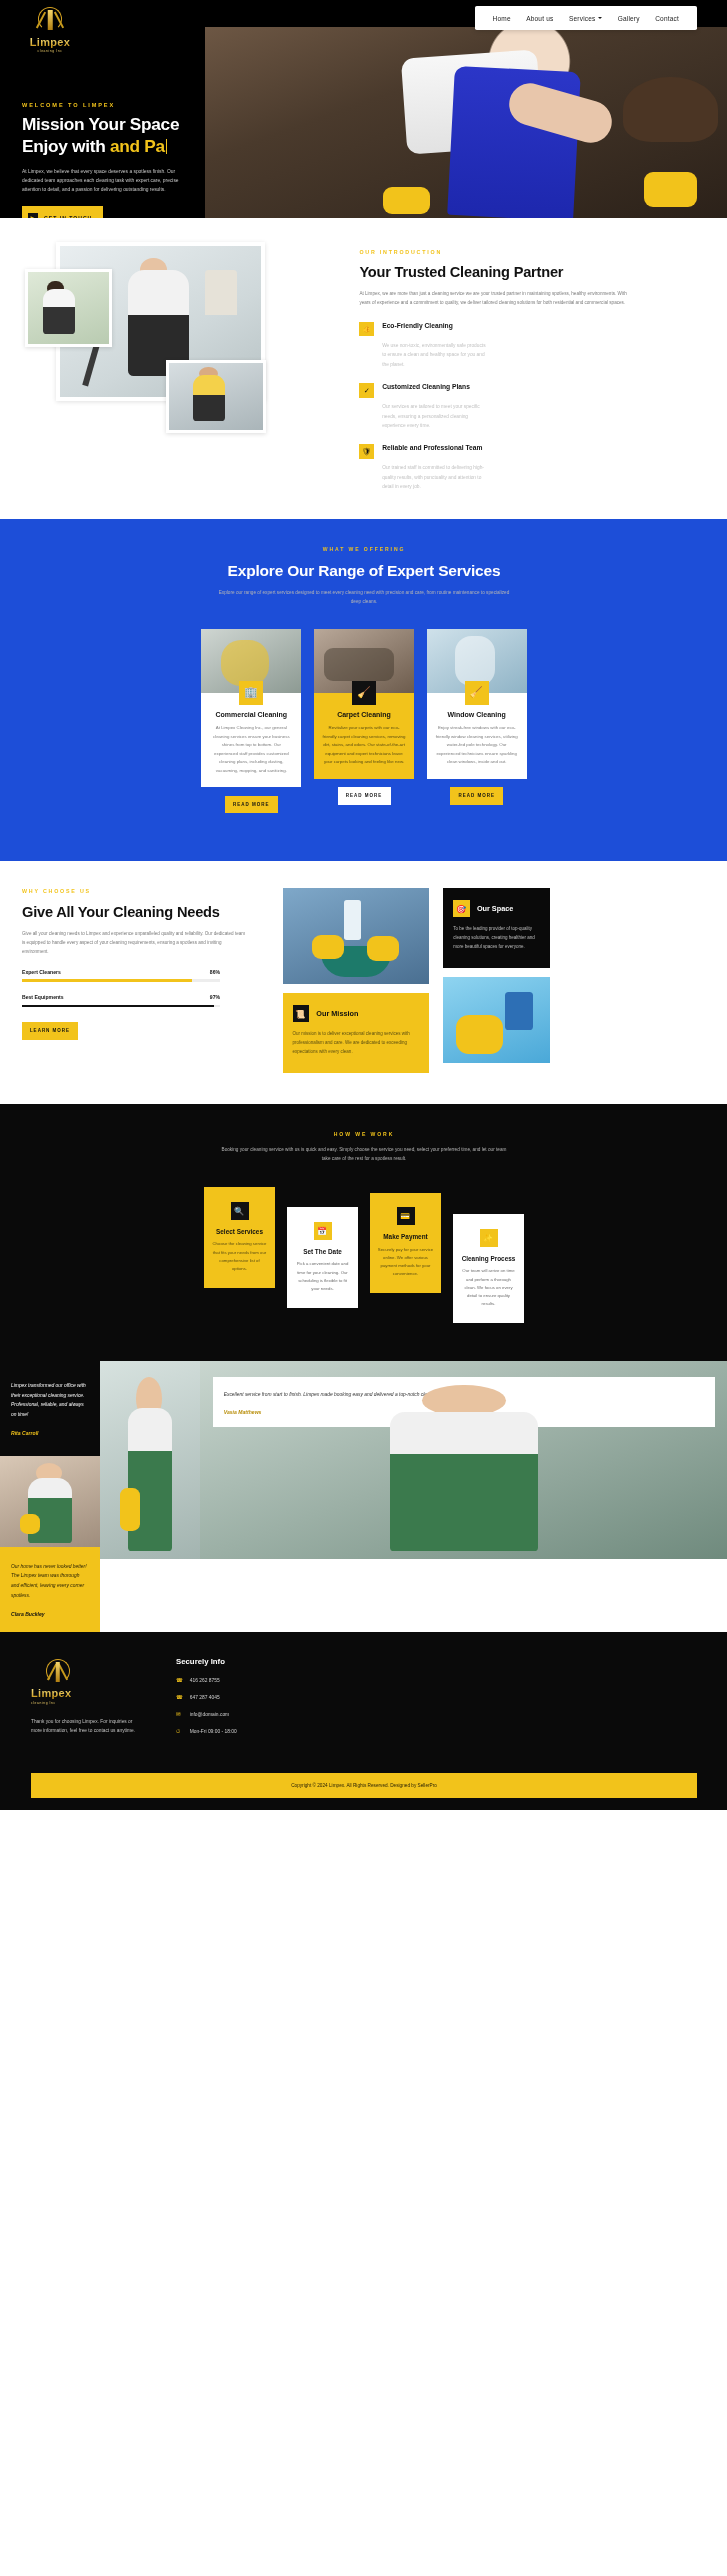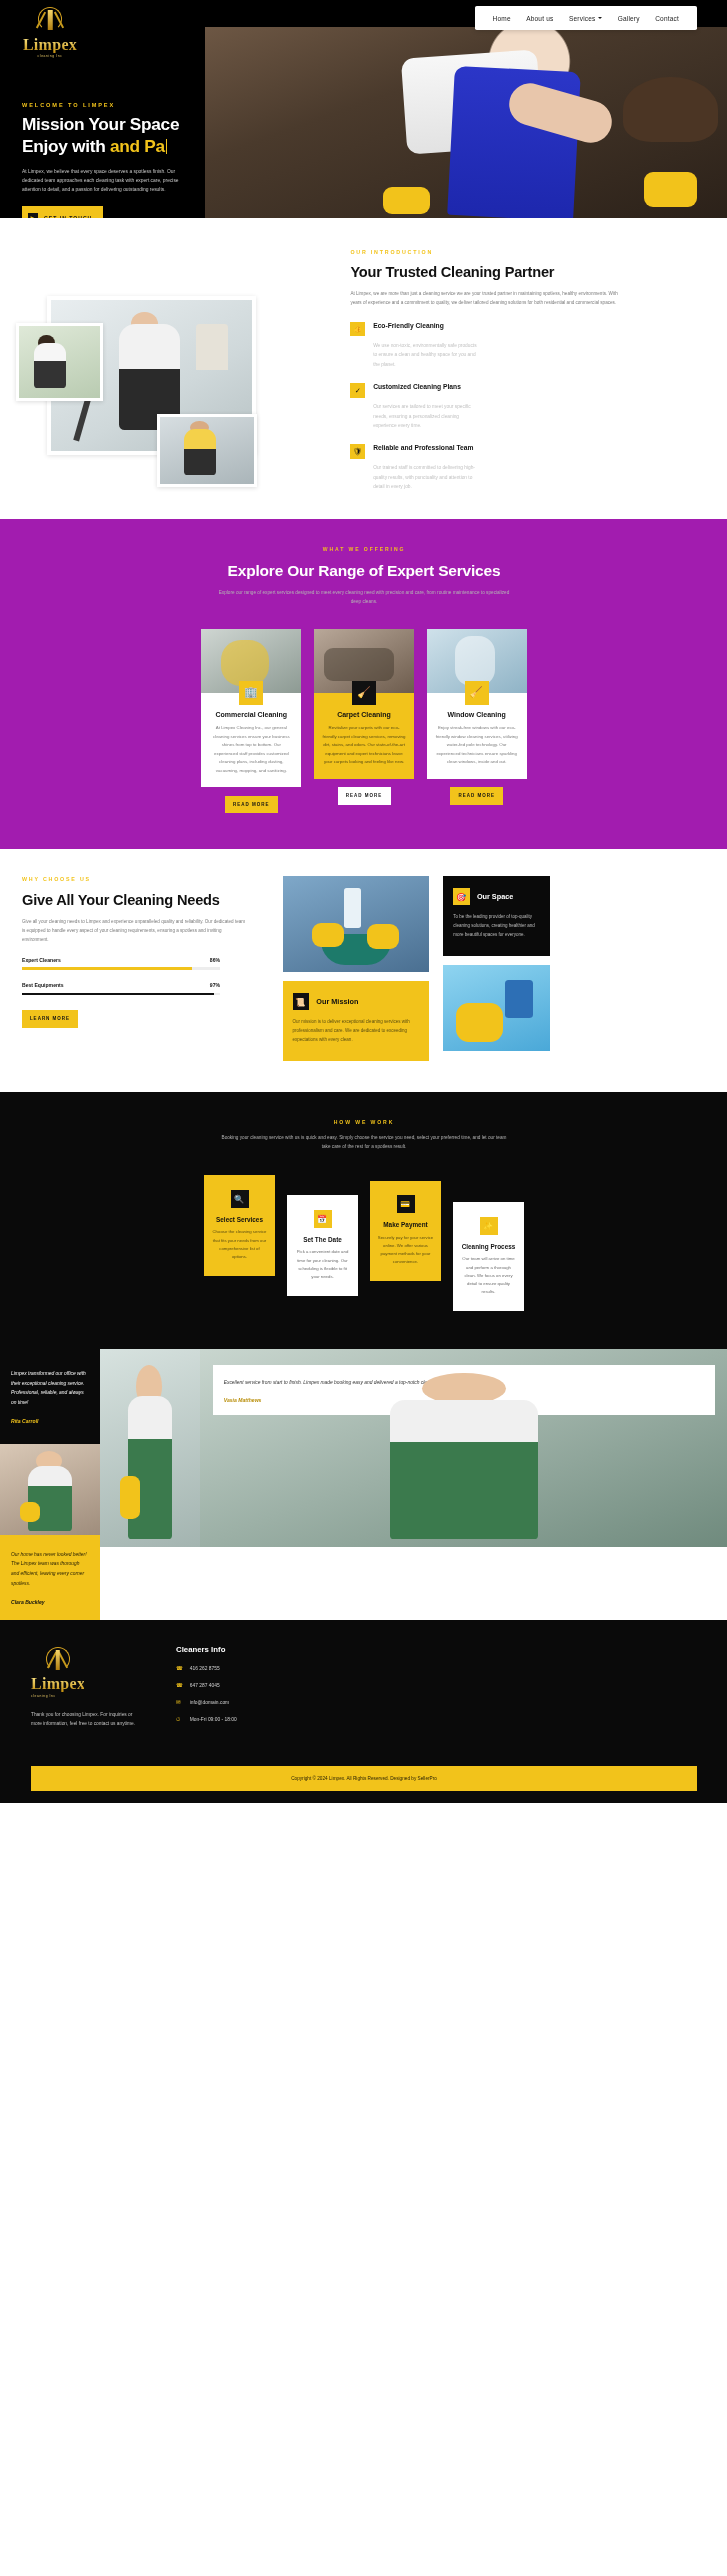--- a/index.html
+++ b/index.html
@@ -72,21 +72,21 @@
   .logo-mark .bar {
     position:absolute; left:50%; top:4.5px; transform:translateX(-50%);
     width:4.5px; height:20px; background:linear-gradient(180deg,#f5d66b,#b07e11);
   }
   .logo-mark .x1,.logo-mark .x2 {
     position:absolute; top:5.5px; width:1.8px; height:18px; background:#c79a1c;
   }
   .logo-mark .x1 { left:20px; transform:rotate(28deg); }
   .logo-mark .x2 { right:20px; transform:rotate(-28deg); }
   .logo-text {
-    font-family:Liberation Serif, serif; font-weight:bold; font-size:16px;
+    font-family:Liberation Sans, sans-serif; font-weight:bold; font-size:11px;
     background:linear-gradient(180deg,#ffe98a,#c08c0d);
     -webkit-background-clip:text; background-clip:text; color:transparent;
     letter-spacing:0.3px; line-height:1;
   }
   .logo-sub { font-size:3.3px; letter-spacing:0.6px; color:#e7c766; margin-top:1.8px; }
 
   .hero-content { position:absolute; left:22px; top:102px; width:182px; }
   .eyebrow {
     color:#f2c31b; font-size:5.6px; font-weight:bold;
     letter-spacing:1.9px; margin-bottom:6.4px;
@@ -101,21 +101,21 @@
   .btn-yellow {
     display:inline-flex; align-items:center; gap:5.5px; margin-top:12px;
     background:#f2c31b; color:#111; font-size:5.1px; font-weight:bold;
     letter-spacing:1px; padding:6.4px 11px 6.4px 6.4px; border:none; cursor:pointer;
   }
   .btn-yellow .sq { width:10px;height:10px;background:#111;color:#f2c31b;
     display:flex;align-items:center;justify-content:center;font-size:5.5px;}
 
   
   .intro { background:#fff; padding:24px 0 27px; position:relative; }
-  .intro-inner { display:flex; gap:16.4px; padding:0 16px;align-items:flex-end; }
+  .intro-inner { display:flex; gap:16.4px; padding:0 25px; }
   .intro-gallery { position:relative; width:318px; height:196px; }
   .g-main {
     position:absolute; left:31px; top:0; width:209px; height:159px;
     background:linear-gradient(150deg,#e9eef0 0%,#cfd8da 60%,#b7c2c4 100%);
     border:4.5px solid #fff; box-shadow:0 0.9px 4.5px rgba(0,0,0,.12);
   }
   .g-main .person {
     position:absolute; left:34%; top:16%; width:30%; height:70%;
     background:linear-gradient(180deg,#f2f2f2 0 42%,#2a2a2a 42% 100%);
     border-radius:16.4px 16.4px 5.5px 5.5px;
@@ -149,21 +149,21 @@
   .eyebrow-dark { color:#f2c31b; font-size:5.3px; font-weight:bold; letter-spacing:1.8px; }
   .h2-dark { font-size:14.6px; font-weight:bold; line-height:1.26; margin-top:8.2px; color:#121212; letter-spacing:-0.2px;}
   .intro-p { font-size:4.6px; color:#7c7c7c; line-height:1.95; margin-top:8.2px; width:273px;}
   .feature { display:flex; gap:8.2px; margin-top:13.6px; align-items:flex-start; }
   .f-icon { width:14.6px; height:14.6px; background:#f2c31b; display:flex;
     align-items:center; justify-content:center; font-size:7.3px; flex:none; }
   .f-title { font-size:6.7px; font-weight:bold; color:#111; }
   .f-desc { font-size:4.5px; color:#8a8a8a; line-height:1.9; margin-top:2.7px; width:255px;}
 
   
-  .services { background:#a21caf; padding:27px 0 36px; }
+  .services { background:#1d4ed8; padding:27px 0 48px; }
   .center { text-align:center; }
   .eyebrow-y { color:#f2c31b; font-size:5.1px; font-weight:bold; letter-spacing:1.9px;}
   .h2-light { color:#fff; font-size:15.5px; font-weight:bold; margin-top:10px; letter-spacing:-0.2px;}
   .sec-p { color:#b4b4b4; font-size:4.7px; line-height:1.95; margin:8.2px auto 0; width:291px;}
   .cards { display:flex; gap:12.7px; justify-content:center; margin-top:22px; }
   .card { width:100px; position:relative; }
   .card-img { height:64px; width:100%; overflow:hidden; position:relative; }
   .ci1 { background:linear-gradient(150deg,#cfd6d2,#8d9a93); }
   .ci2 { background:linear-gradient(150deg,#b9a899,#6d5c4d); }
   .ci3 { background:linear-gradient(150deg,#cfe1ea,#8fb3c6); }
@@ -567,21 +567,21 @@
               <div class="bar"></div>
           </div>
           <div class="logo-text">Limpex</div>
           <div class="logo-sub">cleaning Inc</div>
         </div>
         <p class="f-desc">Thank you for choosing Limpex. For inquiries or more information, feel free to contact us anytime.</p>
       </div>
 
 
       <div style="width:136px;">
-        <div class="f-h">Cleaners Info</div>
+        <div class="f-h">Securely Info</div>
         <div class="f-li">
             <span class="f-ico">☎</span>
             <span class="txt">416 262 8755</span>
           </div>
         <div class="f-li">
             <span class="f-ico">☎</span>
             <span class="txt">647 287 4045</span>
           </div>
         <div class="f-li">
             <span class="f-ico">✉</span>

